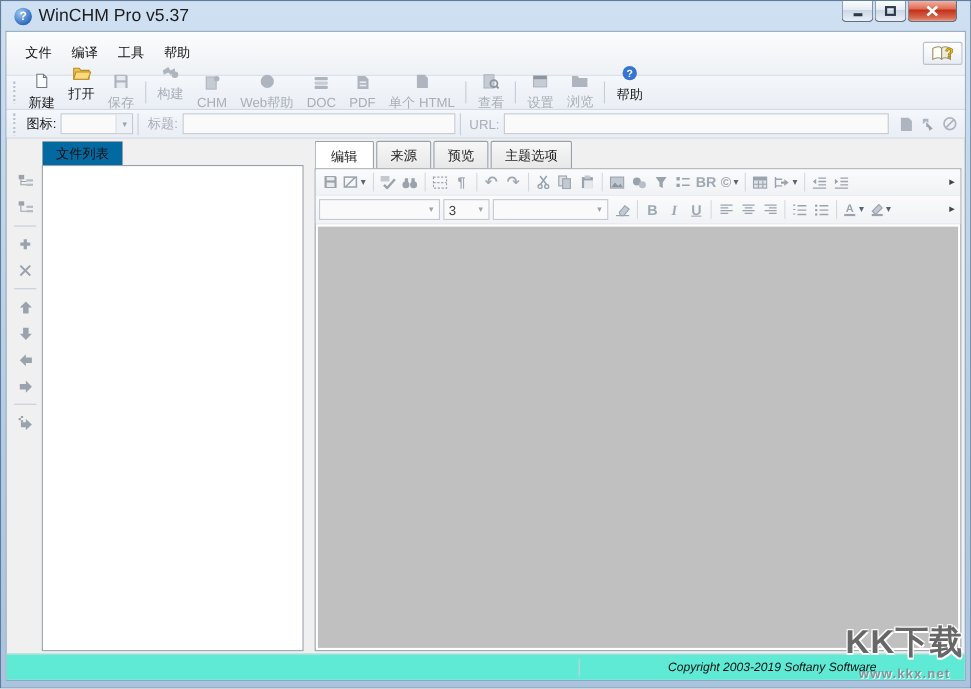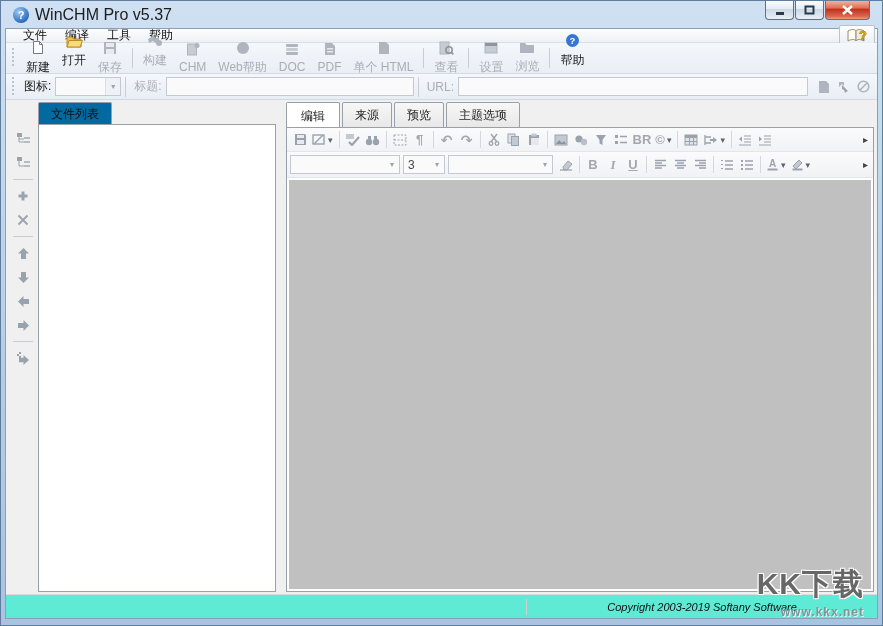--- a/index.html
+++ b/index.html
@@ -18,21 +18,21 @@
   .win-btn { width:29px; height:19px; border:1px solid #60707f; border-top:none;
     border-radius:0 0 4px 4px; margin-left:1px;
     background:linear-gradient(#fbfdfe,#e4ebf3 45%,#ccd7e4 46%,#e9eff6);
     display:flex; align-items:center; justify-content:center; }
   .win-btn svg { display:block; }
   .win-btn.close { width:45px; background:linear-gradient(#f3b0a0,#e06b51 40%,#c1301b 45%,#d8684f 85%,#eb9b85); }
 
   .inner { height:591px; background:#f0f0f0; border:1px solid #8ba0b5; display:flex; flex-direction:column; }
 
   
-  .menubar { height:14px; background:linear-gradient(#fbfcfd,#eef1f5); border-bottom:1px solid #d9dee5;
+  .menubar { height:40px; background:linear-gradient(#fbfcfd,#eef1f5); border-bottom:1px solid #d9dee5;
     display:flex; align-items:center; padding-left:8px; font-size:12px; }
   .menu-item { padding:3px 9px; color:#111; cursor:default; }
   .menu-spacer { flex:1; }
   .menu-help-btn { width:36px; height:21px; margin-right:2px; border:1px solid #b9c2ce; border-radius:2px;
     background:linear-gradient(#ffffff,#e9edf3); display:flex; align-items:center; justify-content:center; }
 
   
   .toolbar { background:linear-gradient(#f4f7fb,#e9eef5); border-bottom:1px solid #d3dae3;
     display:flex; align-items:center; font-size:12px; }
   .toolbar.row1 { height:31px; padding:0 4px; }
@@ -88,21 +88,21 @@
   .fcombo .arrow { width:14px; height:100%; display:flex; align-items:center; justify-content:center;
     color:#9aa2ac; font-size:8px; }
 
   
   .statusbar { height:24px; background:#5eead4; border-top:1px solid #dcdcdc; display:flex; align-items:center; font-size:11px;font-style:italic; }
   .status-left { width:520px; height:100%; }
   .status-div { width:1px; height:16px; background:#d0d0d0; }
   .status-right { flex:1; text-align:center; color:#111; }
 
   
-  .watermark { position:absolute; right:18px; bottom:6px; text-align:right; z-index:50; pointer-events:none; }
+  .watermark { position:absolute; right:6px; bottom:6px; text-align:center; z-index:50; pointer-events:none; }
   .wm-title { font-size:30px; font-weight:900; color:rgba(70,70,70,.82); letter-spacing:1px;
     text-shadow:1px 1px 0 #fff,-1px -1px 0 #fff,1px -1px 0 #fff,-1px 1px 0 #fff; }
   .wm-site { font-size:12px; font-weight:bold; color:rgba(130,136,144,.9); letter-spacing:1px;
     text-shadow:1px 1px 0 rgba(255,255,255,.8); }
 
   svg { flex:none; }
 </style>
 </head>
 <body>
 

